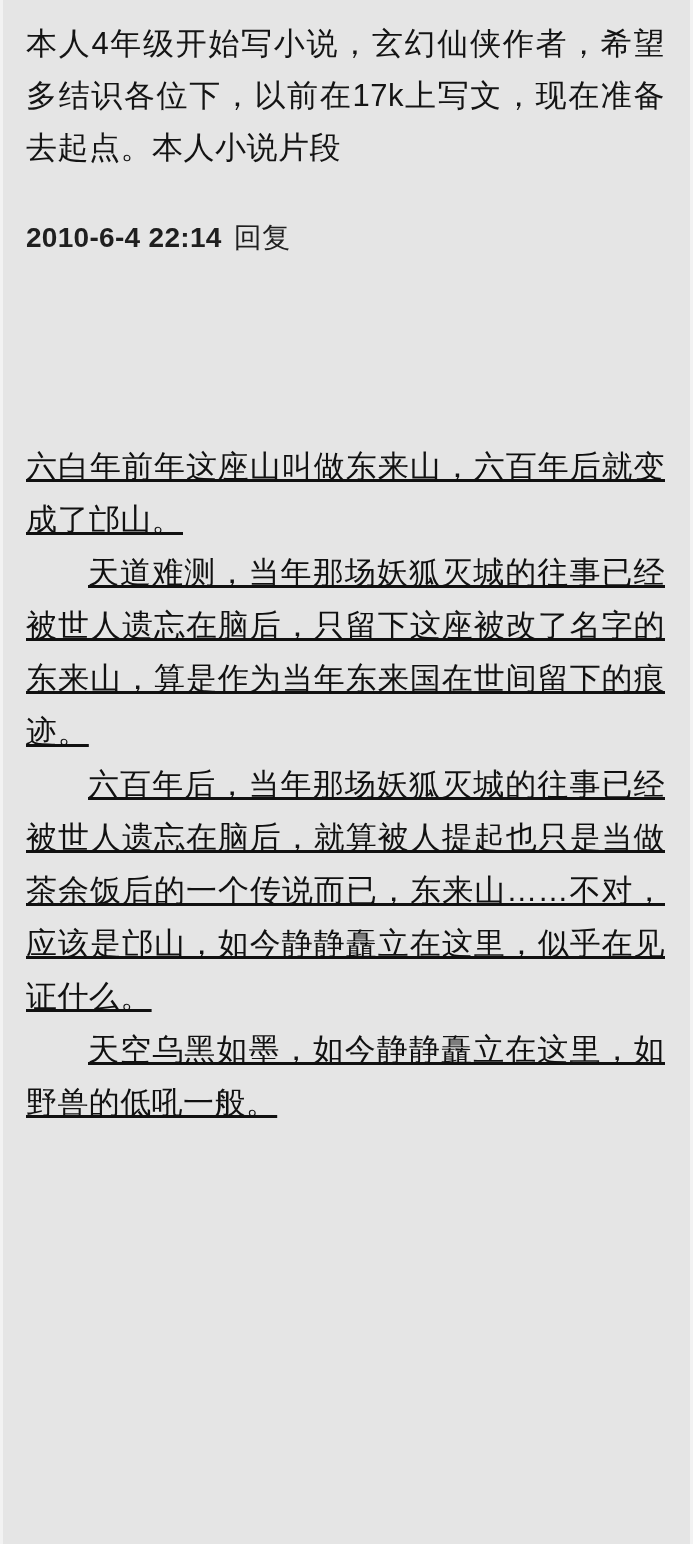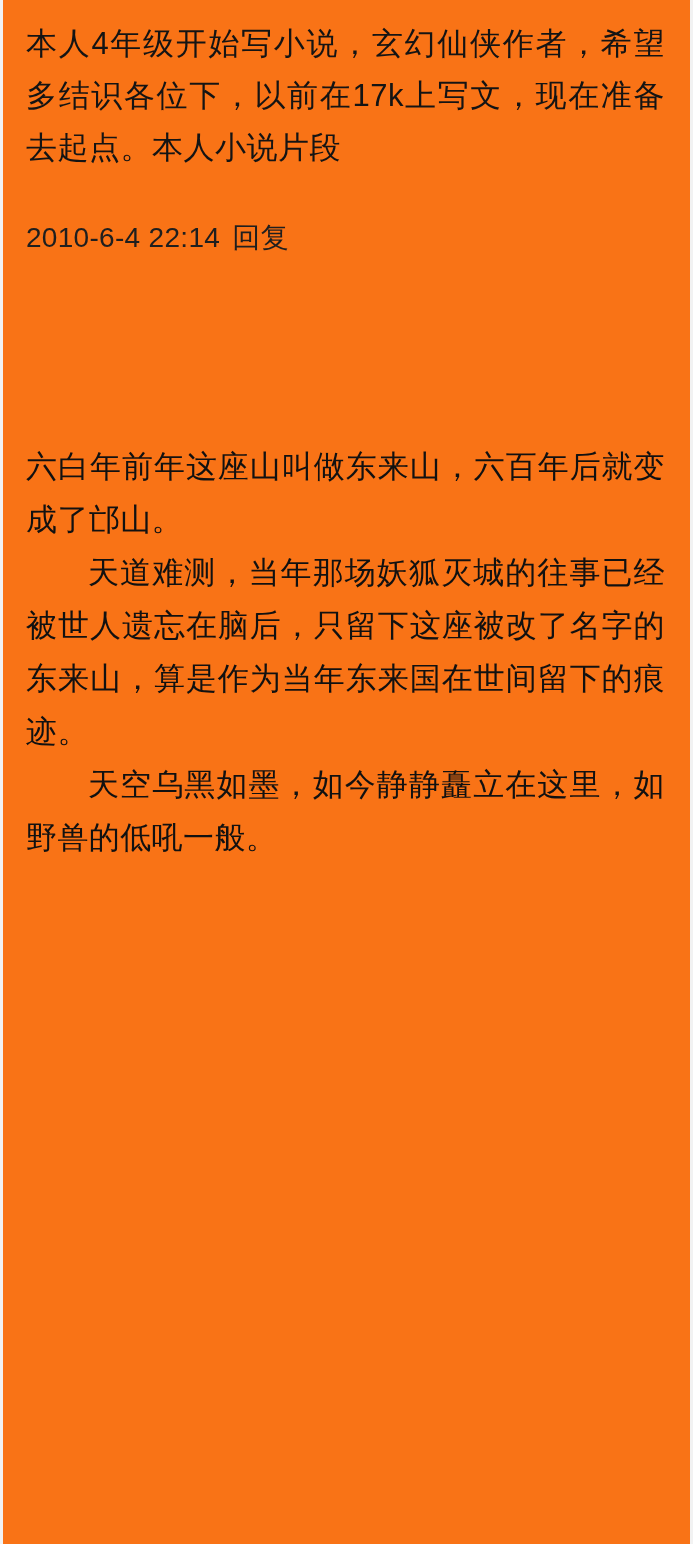--- a/index.html
+++ b/index.html
@@ -13,21 +13,21 @@
     font-family: "Liberation Sans", "DejaVu Sans", sans-serif;
     color: #1a1a1a;
     -webkit-font-smoothing: antialiased;
   }
   .page {
     width: 693px;
     min-height: 1544px;
     box-sizing: border-box;
     padding: 18px 24px 10px 24px;
     position: relative;
-    background: #f97316;
+    background: #e5e5e5;
   }
   .post-intro {
     font-size: 31px;
     line-height: 52px;
     letter-spacing: 0.5px;
     color: #141414;
     margin: 0;
     padding: 0 4px 0 2px;
     text-align: justify;
   }
@@ -36,35 +36,37 @@
     padding-left: 2px;
     font-size: 28px;
     line-height: 44px;
     color: #1f1f1f;
     display: flex;
     align-items: baseline;
     gap: 12px;
   }
   .meta-date {
     letter-spacing: 0.3px;
+    font-weight: bold;
   }
   .meta-reply {
     letter-spacing: 0.5px;
   }
   .gap-block {
     height: 180px;
   }
   .body-text {
     font-size: 31px;
     line-height: 53px;
     letter-spacing: 0.4px;
     color: #111111;
     margin: 0;
     padding: 0 4px 0 2px;
     text-align: justify;
+    text-decoration: underline;
   }
   .body-text p {
     margin: 0;
   }
   .body-text p.indent {
     text-indent: 2em;
   }
   .edge-l, .edge-r {
     position: absolute;
     top: 0;
@@ -87,15 +89,16 @@
   <div class="meta-row">
     <span class="meta-date">2010-6-4 22:14</span>
     <span class="meta-reply">回复</span>
   </div>
 
   <div class="gap-block"></div>
 
   <div class="body-text">
     <p>六白年前年这座山叫做东来山，六百年后就变成了邙山。</p>
     <p class="indent">天道难测，当年那场妖狐灭城的往事已经被世人遗忘在脑后，只留下这座被改了名字的东来山，算是作为当年东来国在世间留下的痕迹。</p>
+    <p class="indent">六百年后，当年那场妖狐灭城的往事已经被世人遗忘在脑后，就算被人提起也只是当做茶余饭后的一个传说而已，东来山……不对，应该是邙山，如今静静矗立在这里，似乎在见证什么。</p>
     <p class="indent">天空乌黑如墨，如今静静矗立在这里，如野兽的低吼一般。</p>
   </div>
 </div>
 
 </body></html>

